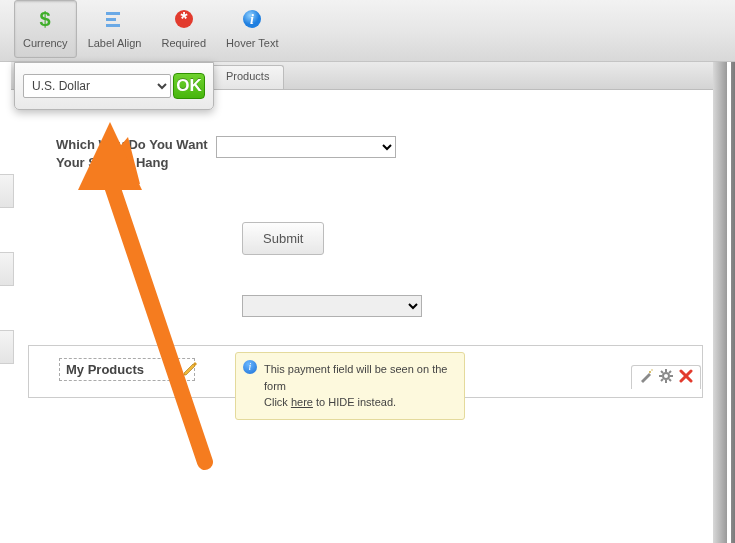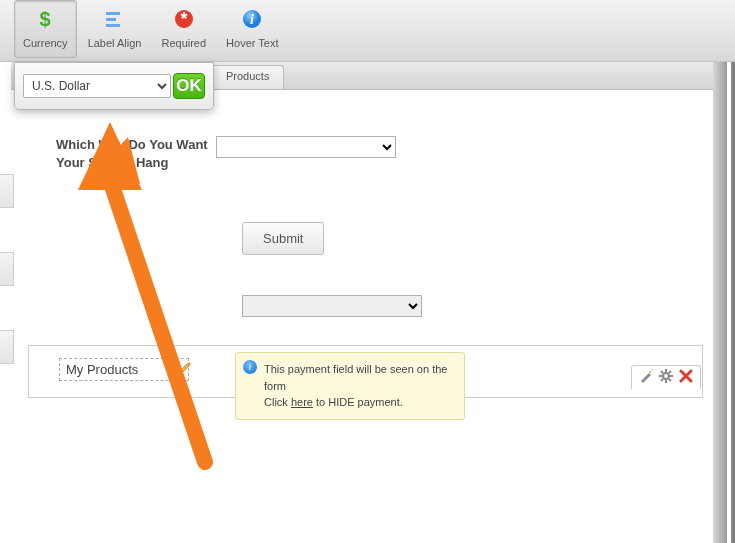--- a/index.html
+++ b/index.html
@@ -175,21 +175,21 @@
   .selected-block {
     border: 1px solid #ccc;
     margin: 0 6px;
     padding: 12px 16px 16px 30px;
     position: relative;
   }
   .label-box {
     display: inline-block;
     border: 1px dashed #aaa;
     padding: 3px 10px 3px 6px;
-    font-weight: normal;
+    font-weight: bold;
     color: #444;
     font-size: 13px;
     position: relative;
   }
   .edit-pencil {
     position: absolute;
     right: -4px;
     top: 2px;
     width: 16px;
     height: 16px;
@@ -402,21 +402,21 @@
         <svg width="16" height="16" viewBox="0 0 16 16">
             <path d="M2 14 L4 14 L13 5 L11 3 L2 12 Z" fill="#f0b83a" stroke="#9c6e12" stroke-width="0.6"></path>
             <path d="M11 3 L13 5 L15 3 L13 1 Z" fill="#d89a22"></path>
           </svg>
       </span>
     </span>
 
     <div class="info-tip">
       <span class="info-i">i</span>
       <span>This payment field will be seen on the form</span><br>
-      <span>Click </span><a href="#">here</a><span> to HIDE payment.</span>
+      <span>Click </span><a href="#">here</a><span> to HIDE instead.</span>
     </div>
 
   </div>
 
 </div>
 
 <svg class="arrow" width="735" height="543">
   <defs>
     <marker id="ahead" markerWidth="1" markerHeight="1"></marker>
   </defs>

